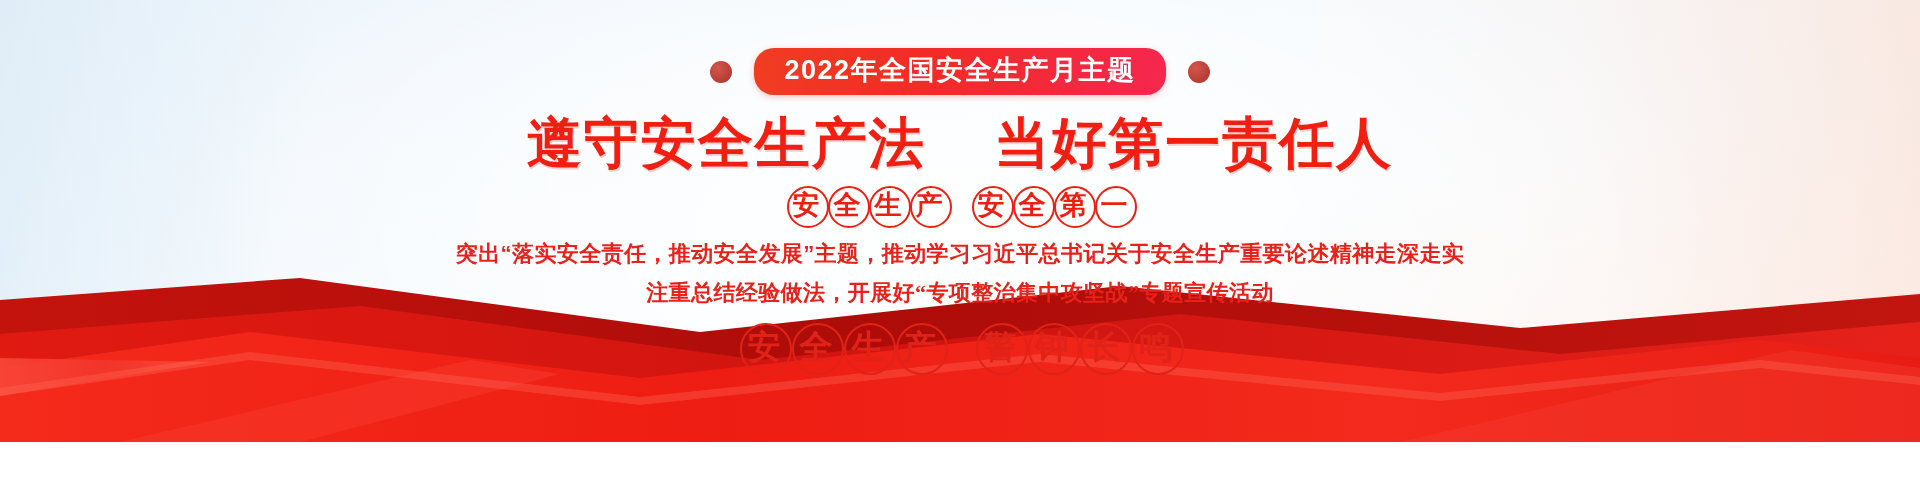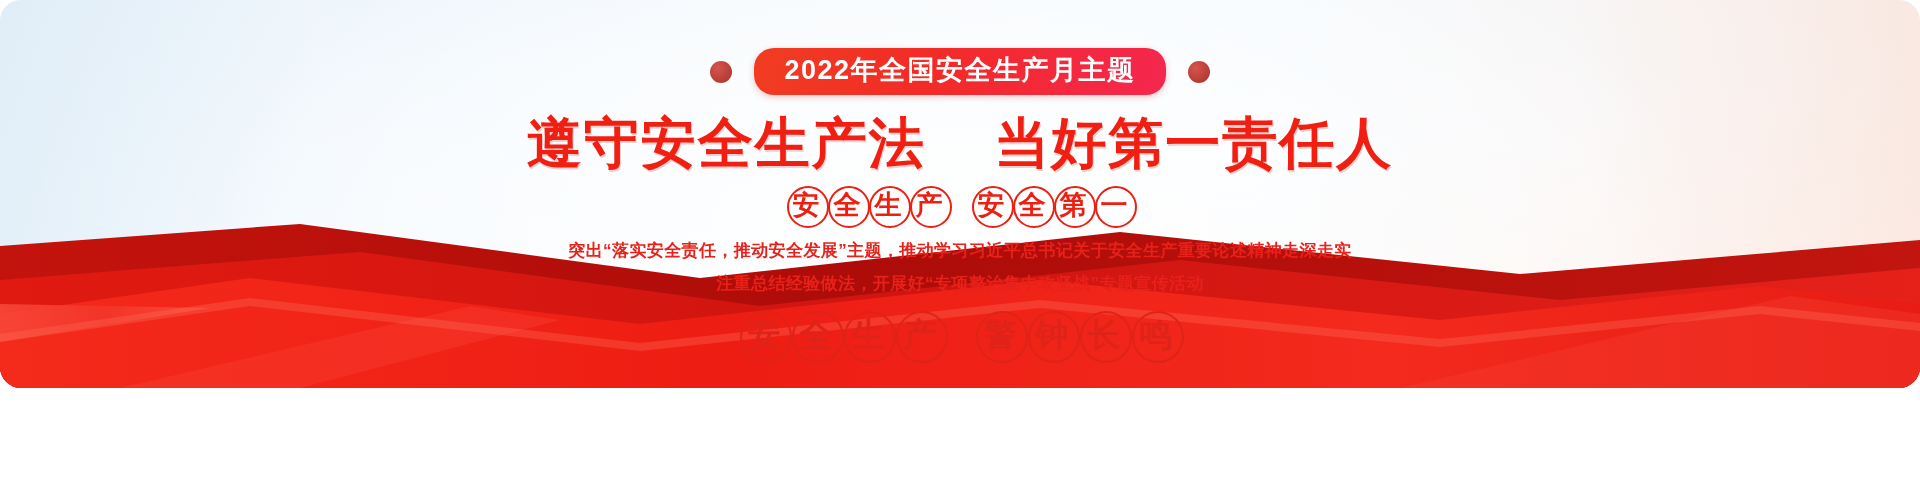--- a/index.html
+++ b/index.html
@@ -4,24 +4,23 @@
 <style>
   * { margin:0; padding:0; box-sizing:border-box; }
   html,body { width:1920px; height:500px; overflow:hidden; }
   body {
     font-family:"Liberation Sans","DejaVu Sans",sans-serif;
     background:#fff;
   }
 
   #banner {
     position:relative;
-    width:1920px; height:388px;
+    width:1920px; height:442px;
     overflow:hidden;
     background:linear-gradient(170deg,#eef5fb 0%,#f4f9fd 28%,#f7fbfe 55%,#fdf8f6 80%,#fdf3ef 100%);
-    border-radius:21px;
   }
 
   
   .glow-center {
     position:absolute; left:50%; top:-140px;
     width:1500px; height:620px; transform:translateX(-50%);
     background:radial-gradient(ellipse at 50% 60%, rgba(255,255,255,0.95) 0%, rgba(255,255,255,0.55) 40%, rgba(255,255,255,0) 72%);
     pointer-events:none;
   }
   .glow-left {
@@ -92,27 +91,27 @@
   }
   .circ-char::before {
     content:""; position:absolute; left:1px; top:1px;
     width:38px; height:38px; border-radius:50%;
     border:2px solid #ec1f10;
   }
 
   
   .para {
     margin-top:16px;
-    font-size:17px; font-weight:bold;
+    font-size:22px; font-weight:bold;
     color:#e8211a;
     letter-spacing:0.4px;
     line-height:1.2;
     white-space:nowrap;
   }
-  .para.second { margin-top:13px; }
+  .para.second { margin-top:13px;font-family:Liberation Serif, serif; }
 
   
   .bottom-slogan {
     margin-top:16px;
     display:flex; align-items:center; gap:2px;
   }
   .bottom-slogan .sp { display:inline-block; width:26px; }
   .circ-char-lg {
     position:relative;
     width:50px; height:50px;

